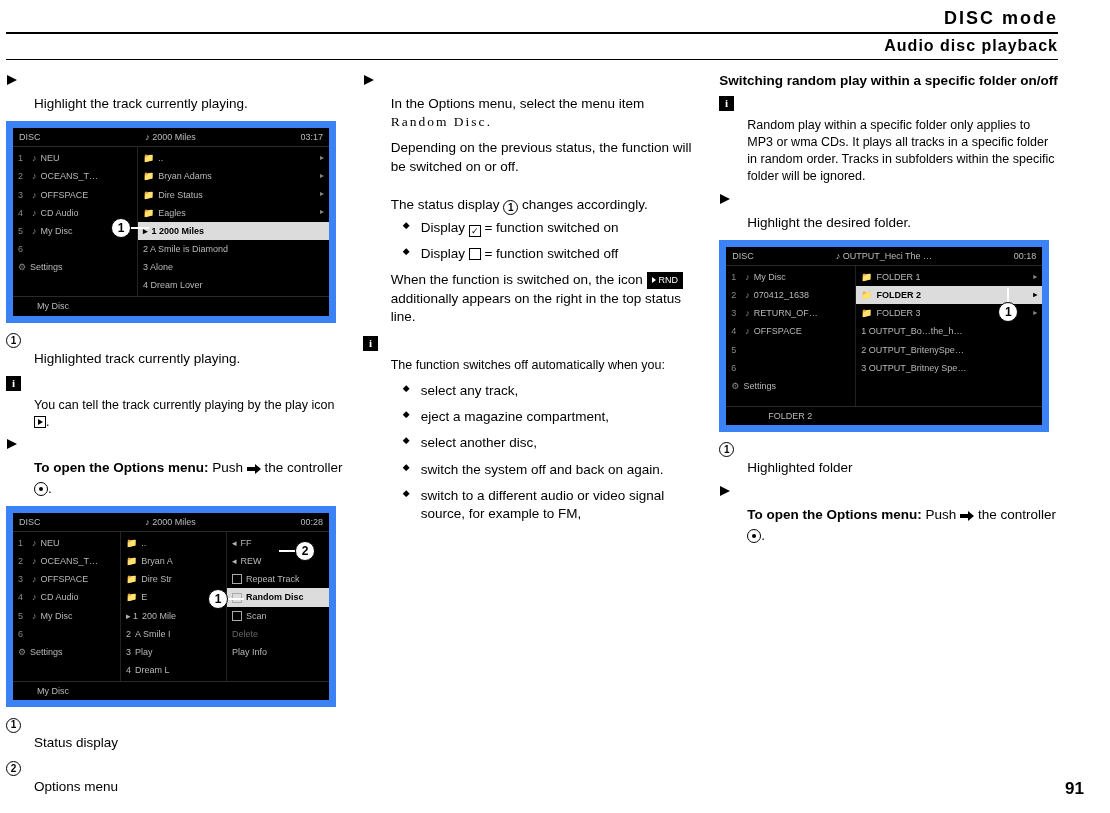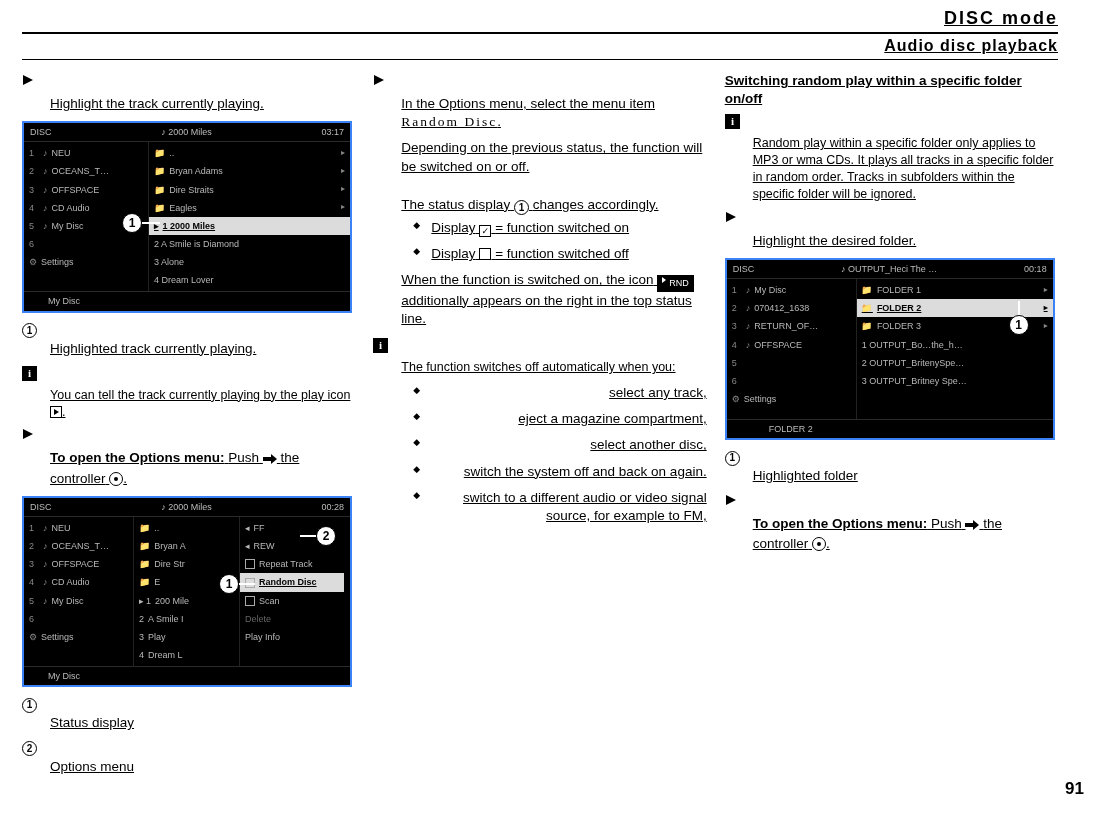--- a/index.html
+++ b/index.html
@@ -9,22 +9,21 @@
     line-height: 1.35;
     color: #000;
     margin: 0;
     padding: 0;
     width: 1110px;
     height: 813px;
     background: #fff;
   }
   .page {
     width: 1070px;
-    padding: 6px 12px 10px 22px;
-    text-decoration: underline;
+    padding: 6px 12px 10px 6px;
   }
   .header {
     text-align: right;
     margin-bottom: 2px;
   }
   .header .mode {
     font-weight: bold;
     font-size: 18px;
     letter-spacing: 2px;
   }
@@ -106,21 +105,21 @@
   }
   .indent { padding-left: 28px; }
 
   
   .shot {
     width: 330px;
     background: #000;
     color: #c9c9c9;
     font-family: Arial, sans-serif;
     font-size: 10px;
-    border: 2px solid #3b82f6;
+    border: 7px solid #3b82f6;
     margin: 4px 0 6px 0;
     position: relative;
   }
   .shot .topbar {
     display: flex;
     justify-content: space-between;
     padding: 3px 6px;
     font-size: 9px;
     color: #bbb;
     border-bottom: 1px solid #2a2a2a;
@@ -236,21 +235,21 @@
     border-left:5px solid #000;
     border-top:3.5px solid transparent;
     border-bottom:3.5px solid transparent;
   }
   .arrow-solid {
     display:inline-block;
     vertical-align:-2px;
   }
   .rnd-badge{
     display:inline-flex;
-    align-items:flex-start;
+    align-items:center;
     gap:3px;
     background:#000;
     color:#fff;
     font-size:9px;
     padding:1px 4px;
     vertical-align:1px;
     border:1px solid #000;
   }
   .rnd-badge .ar{
     display:inline-block;
@@ -332,21 +331,21 @@
                 <span>..</span>
                 <span class="arrowR">▸</span>
               </div>
             <div class="row">
                 <span class="fico">📁</span>
                 <span>Bryan Adams</span>
                 <span class="arrowR">▸</span>
               </div>
             <div class="row">
                 <span class="fico">📁</span>
-                <span>Dire Straits</span>
+                <span>Dire Status</span>
                 <span class="arrowR">▸</span>
               </div>
             <div class="row">
                 <span class="fico">📁</span>
                 <span>Eagles</span>
                 <span class="arrowR">▸</span>
               </div>
             <div class="row hilite">
                 <span>▸</span>
                 <span>1   2000 Miles</span>
@@ -564,21 +563,21 @@
       <div class="info smalltext" style="margin-top:10px;">
         <span class="marker info-marker">
           <svg width="15" height="15">
               <rect width="15" height="15" fill="#000"></rect>
               <text x="7.5" y="11" text-anchor="middle" fill="#fff" font-family="serif" font-weight="bold" font-size="11">i</text>
             </svg>
         </span>
         <span class="body">The function switches off automatically when you:</span>
       </div>
 
-      <ul class="bullets" style="padding-left:40px;text-align:right;">
+      <ul class="bullets" style="padding-left:40px;">
         <li>select any track,</li>
         <li>eject a magazine compartment,</li>
         <li>select another disc,</li>
         <li>switch the system off and back on again.</li>
         <li>switch to a different audio or video signal source, for example to FM,</li>
       </ul>
     </div>
 
     <div class="col">
 

